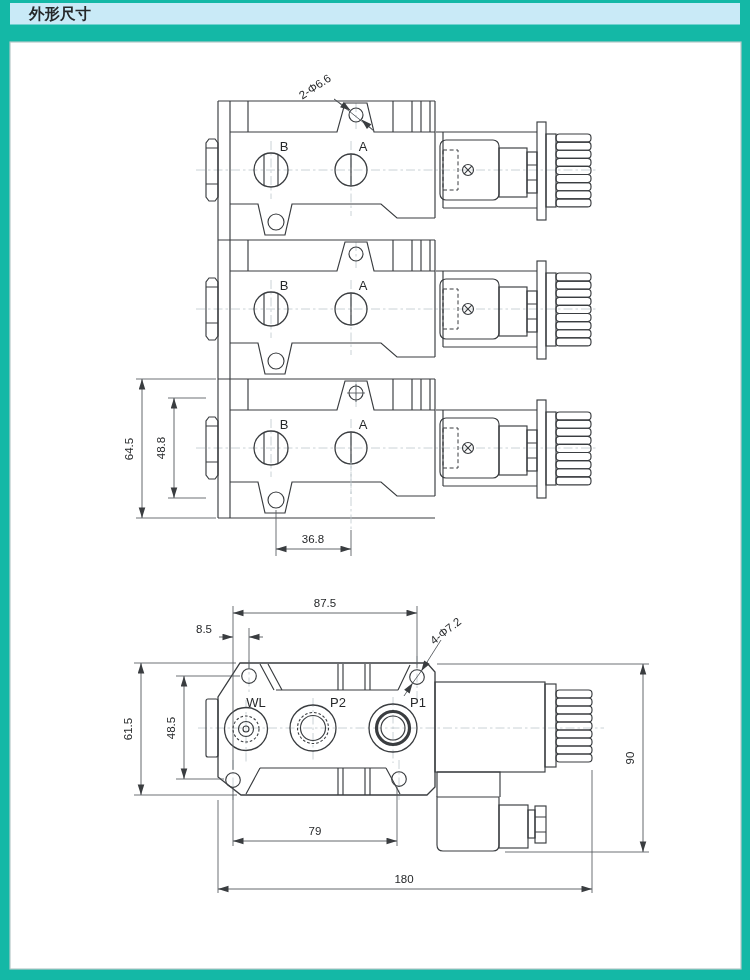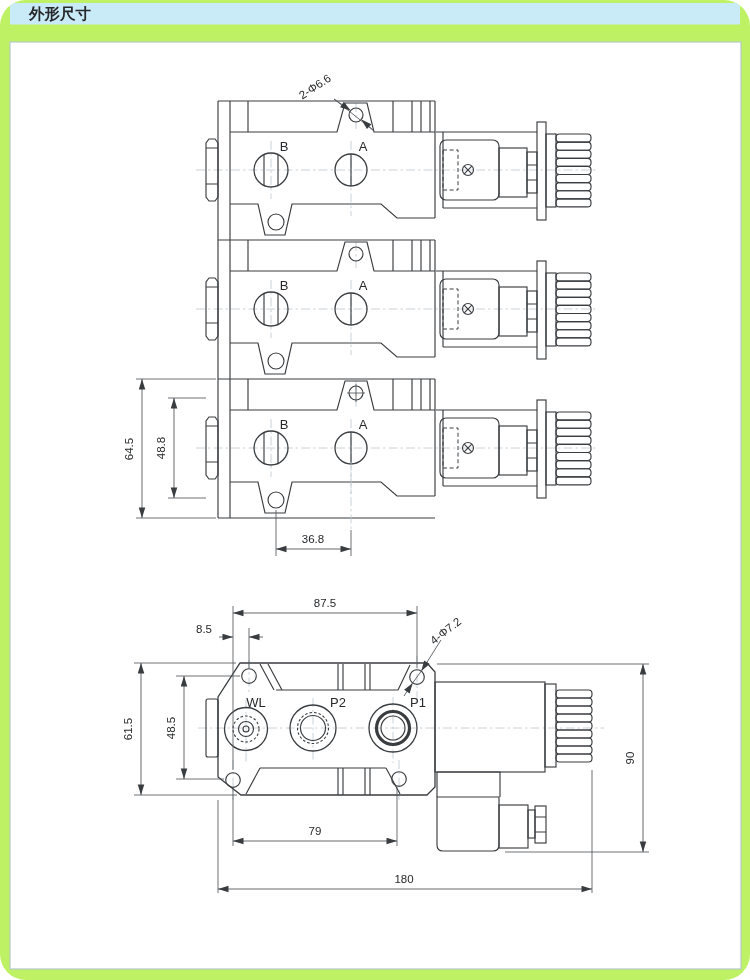--- a/index.html
+++ b/index.html
@@ -1,17 +1,17 @@
 <!DOCTYPE html>
 <html><head>
 <meta charset="utf-8">
 <style>
   html,body{margin:0;padding:0;background:#ffffff;}
-  .page{position:relative;width:750px;height:980px;background:#bef264;overflow:hidden;
-        font-family:"Liberation Sans", sans-serif;border-radius:26px;}
+  .page{position:relative;width:750px;height:980px;background:#14b8a6;overflow:hidden;
+        font-family:"Liberation Sans", sans-serif;}
   svg text{font-family:"Liberation Sans", sans-serif;fill:#26282a;}
   .ttl{font-size:15.5px;font-weight:bold;}
   .dim{font-size:11.5px;}
   .plab{font-size:13px;}
   .main{stroke:#3a3d40;stroke-width:1.15;fill:none;}
   .main2{stroke:#3a3d40;stroke-width:1.3;fill:none;}
   .thick{stroke:#3a3d40;stroke-width:3.2;fill:none;}
   .dash{stroke:#3a3d40;stroke-width:1;fill:none;stroke-dasharray:4 2.6;}
   .knurl{stroke:#3a3d40;stroke-width:1.1;fill:none;stroke-dasharray:2.6 2;}
   .xl{stroke:#54585c;stroke-width:0.85;fill:none;}

